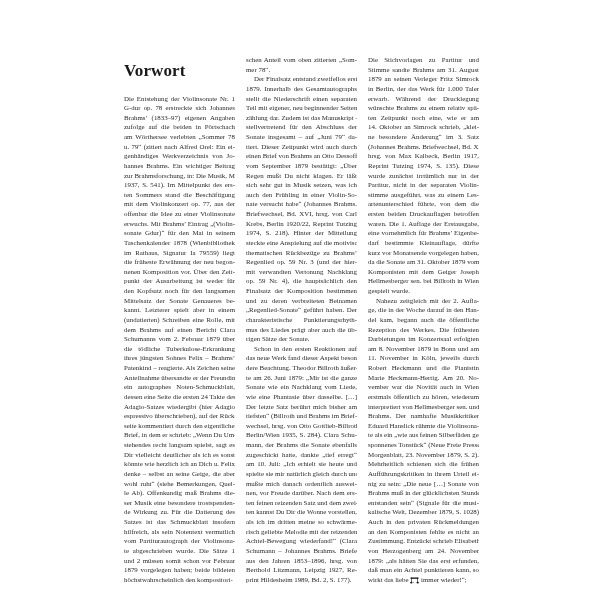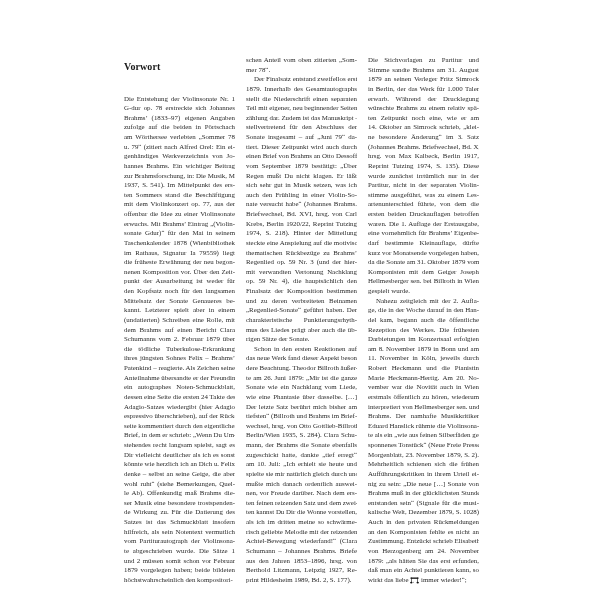--- a/index.html
+++ b/index.html
@@ -1,18 +1,18 @@
 <!DOCTYPE html>
 <html><head>
   <meta charset="utf-8">
   <style>
     html, body { margin: 0; padding: 0; background: #ffffff; }
     body { width: 600px; height: 600px; position: relative; overflow: hidden;
            font-family: "Liberation Serif", "DejaVu Serif", serif; color: #2a2a2a; }
-    .heading { position: absolute; left: 124px; top: 61px; font-size: 10px; font-weight: bold;
+    .heading { position: absolute; left: 124px; top: 61px; font-size: 17px; font-weight: bold;
                color: #1a1a1a; letter-spacing: 0.1px; }
     .col { position: absolute; top: 93px; width: 111px; font-size: 6.9px; line-height: 9.62px;
            text-align: justify; hyphens: manual; }
     #col1 { left: 124px; top: 93.5px; }
     #col2 { left: 246px; top: 55px; }
     #col3 { left: 368px; top: 55px; }
     .line { display: block; white-space: nowrap; text-align: justify; text-align-last: justify; overflow: hidden; }
     .line.last { text-align-last: left; }
     .line.ind { padding-left: 8px; }
     .music { display: inline-block; width: 9px; height: 6px; position: relative; vertical-align: -1px; }

